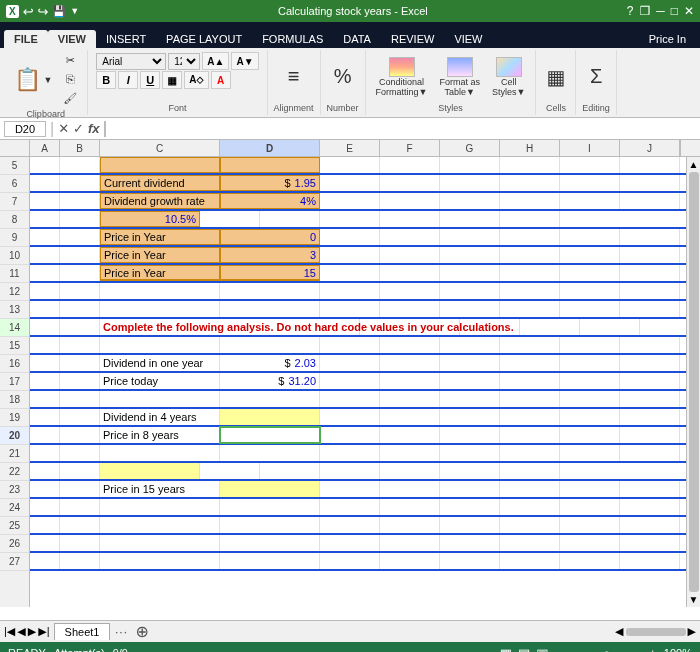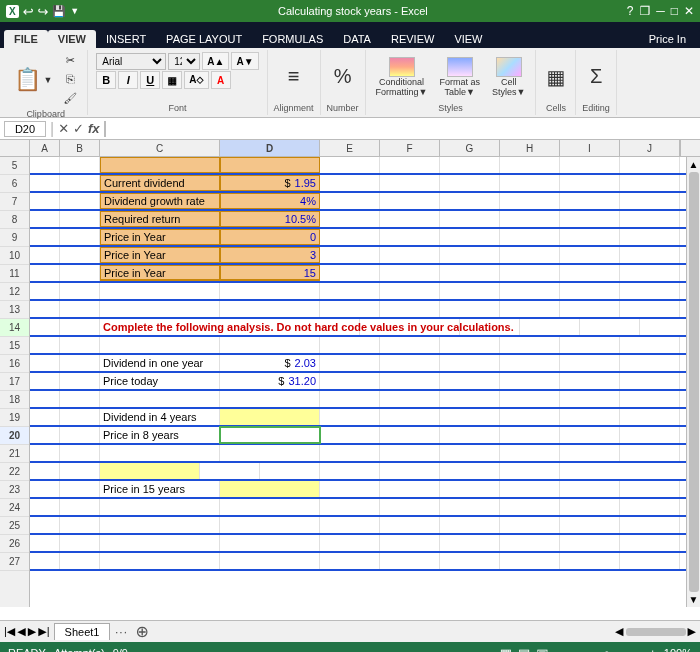--- a/index.html
+++ b/index.html
@@ -330,21 +330,20 @@
         <div class="cell col-F"></div>
         <div class="cell col-G"></div>
         <div class="cell col-H"></div>
         <div class="cell col-I"></div>
         <div class="cell col-J"></div>
       </div>
 
       <div class="grid-row">
         <div class="cell col-A"></div>
         <div class="cell col-B"></div>
-        <div class="cell col-C orange-bg" style="border:1px solid #c8860a;">Required return</div>
         <div class="cell col-D orange-bg text-right" style="border:1px solid #c8860a;">
           <span class="color-blue">10.5%</span>
         </div>
         <div class="cell col-E"></div>
         <div class="cell col-F"></div>
         <div class="cell col-G"></div>
         <div class="cell col-H"></div>
         <div class="cell col-I"></div>
         <div class="cell col-J"></div>
       </div>

